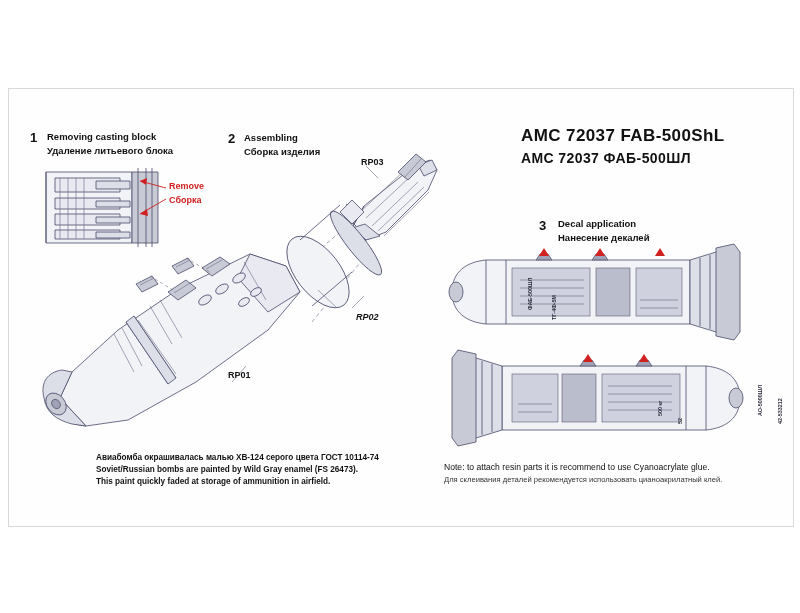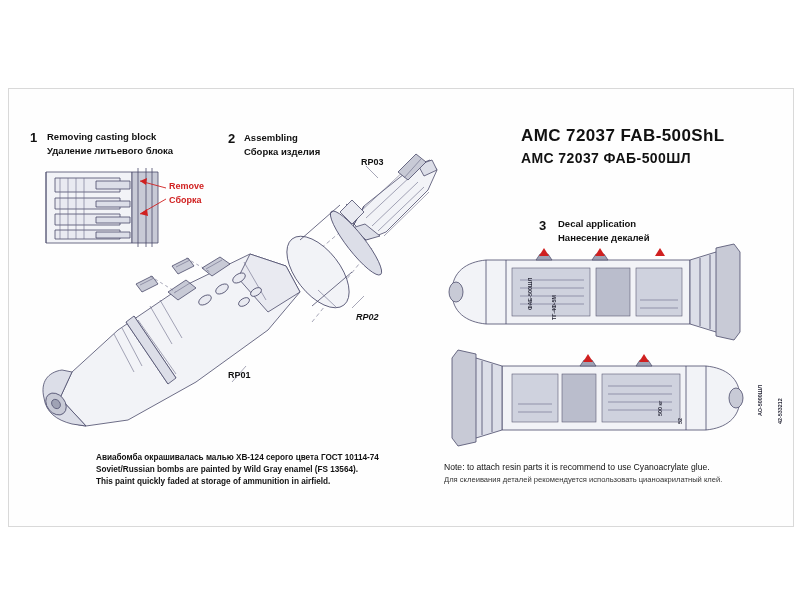--- a/index.html
+++ b/index.html
@@ -52,21 +52,21 @@
   <div class="txt title2" style="left:521px;top:150px;">AMC 72037 ФАБ-500ШЛ</div>
 
   <div class="txt lbl" style="left:169px;top:181px;color:#d02020;">Remove</div>
   <div class="txt lbl" style="left:169px;top:195px;color:#d02020;">Сборка</div>
 
   <div class="txt rplbl" style="left:212px;top:370px;">RP01</div>
   <div class="txt rplbl" style="left:340px;top:312px;font-style:italic;">RP02</div>
   <div class="txt rplbl" style="left:345px;top:157px;">RP03</div>
 
   <div class="txt note note-b" style="left:52px;top:452px;">Авиабомба окрашивалась малью ХВ-124 серого цвета ГОСТ 10114-74</div>
-  <div class="txt note note-b" style="left:52px;top:464px;">Soviet/Russian bombs are painted by Wild Gray enamel (FS 13564).</div>
+  <div class="txt note note-b" style="left:52px;top:464px;">Soviet/Russian bombs are painted by Wild Gray enamel (FS 26473).</div>
   <div class="txt note note-b" style="left:52px;top:476px;">This paint quickly faded at storage of ammunition in airfield.</div>
 
   <div class="txt note" style="left:444px;top:475px;font-size:7.6px;color:#333;">Для склеивания деталей рекомендуется использовать цианоакрилатный клей.</div>
   <div class="txt note" style="left:444px;top:462px;font-size:8.6px;">Note: to attach resin parts it is recommend to use Cyanoacrylate glue.</div>
 
   <svg width="800" height="613" viewBox="0 0 800 613">
 
     <g>
       <path class="fillC" d="M46 172 L132 172 L132 243 L46 243 Z"></path>
       <path class="fillD" d="M132 172 L158 172 L158 243 L132 243 Z"></path>

